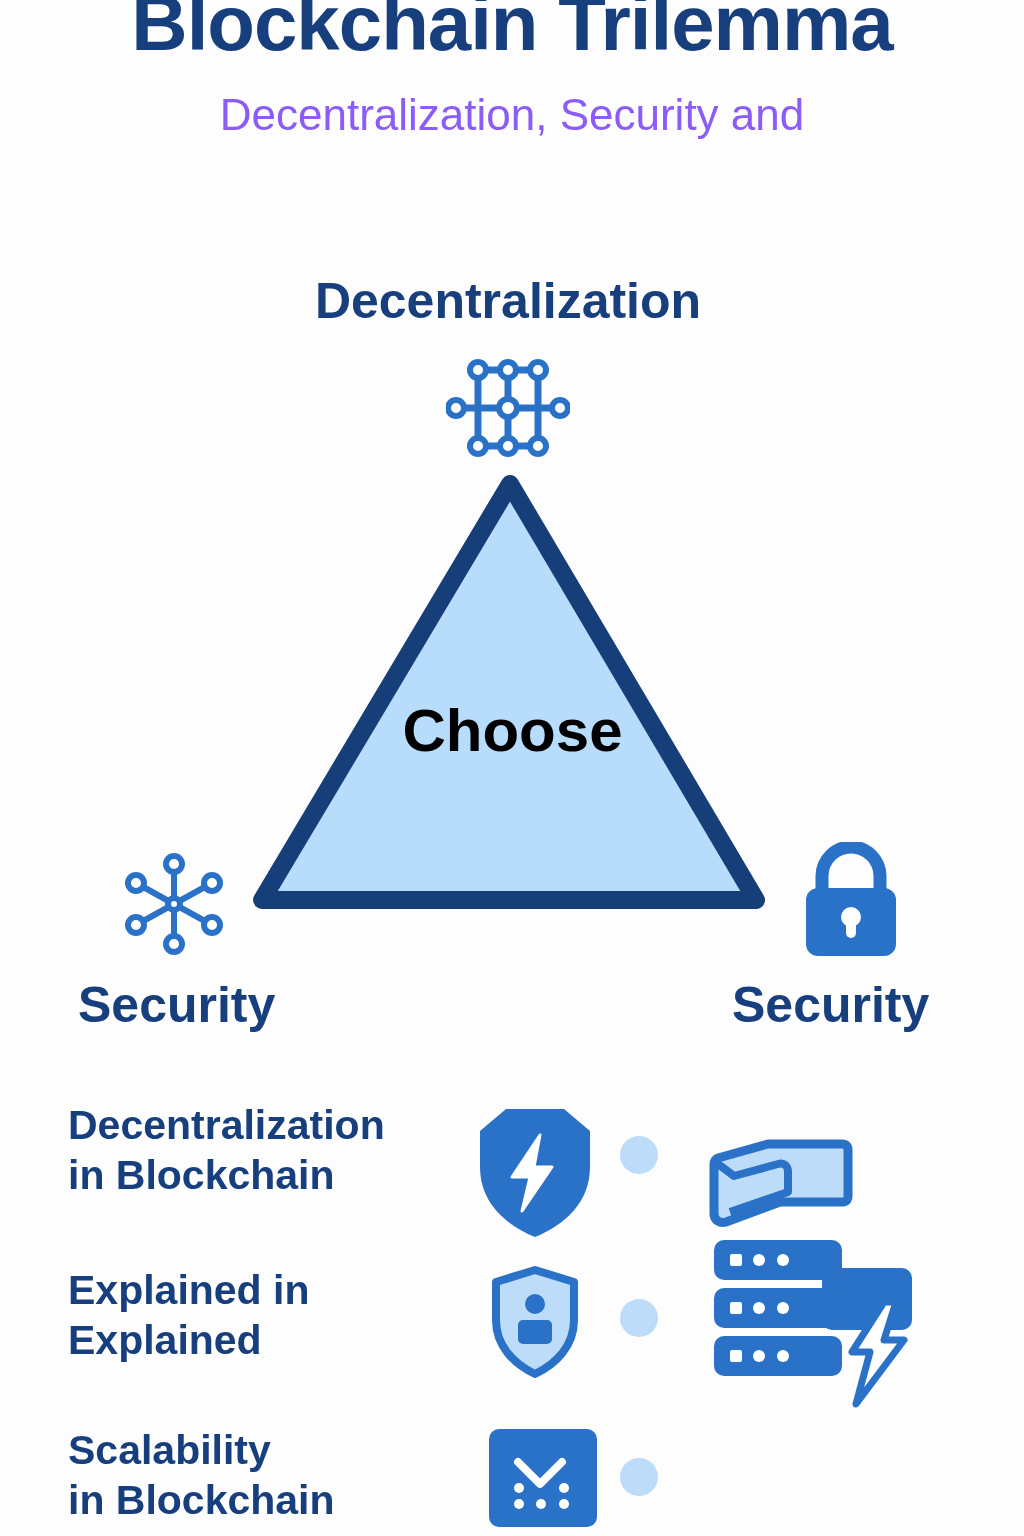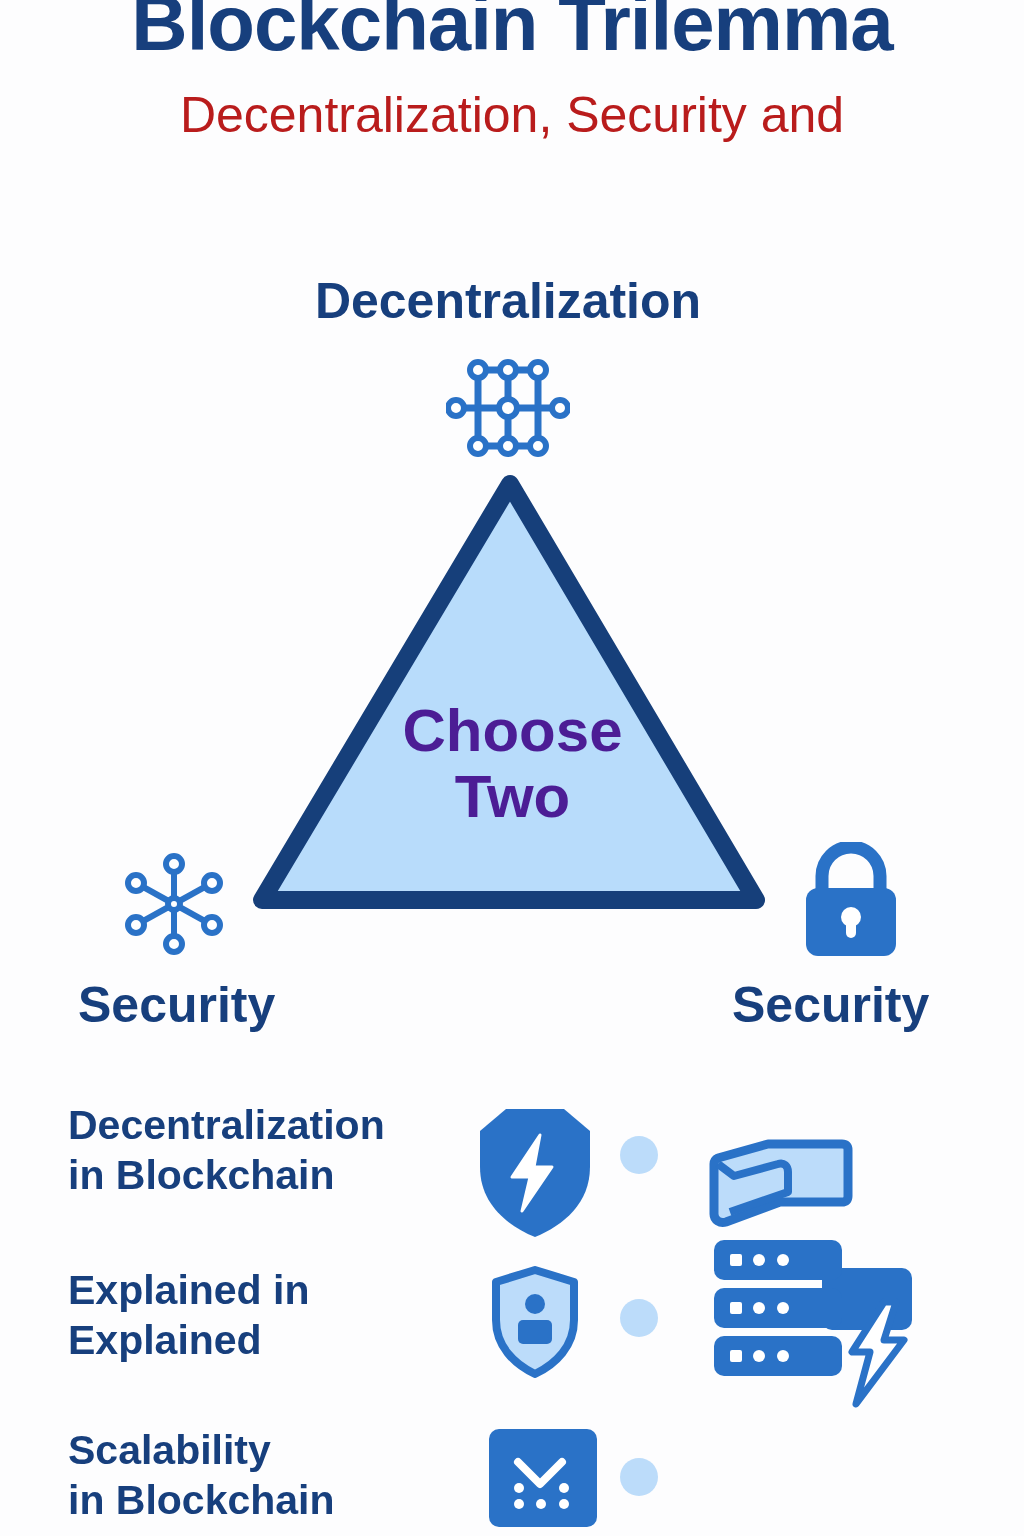--- a/index.html
+++ b/index.html
@@ -22,40 +22,40 @@
       font-size: 78px;
       font-weight: bold;
       color: #173f7d;
       letter-spacing: -1px;
       line-height: 90px;
       white-space: nowrap;
     }
     .subtitle {
       left: 0; width: 1024px; top: 84px;
       text-align: center;
-      font-size: 50px;
+      font-size: 44px;
       line-height: 62px;
-      color: #b91c1c;
+      color: #8b5cf6;
     }
     .vertex-label {
       font-size: 50px;
       font-weight: bold;
       color: #173f7d;
       white-space: nowrap;
     }
     .top-label { left: 0; width: 1016px; top: 272px; text-align: center; }
     .left-label { left: 78px; top: 976px; }
     .right-label { left: 732px; top: 976px; }
     .center-text {
       left: 360px; width: 305px; top: 698px;
       text-align: center;
       font-size: 60px;
       font-weight: bold;
       line-height: 66px;
-      color: #4c1d95;
+      color: #000000;
     }
     .row-label {
       left: 68px;
       font-size: 41px;
       font-weight: bold;
       line-height: 50px;
       color: #173f7d;
     }
     .dot {
       width: 38px; height: 38px; border-radius: 50%;
@@ -97,21 +97,20 @@
   </svg>
 </div>
 
 <div class="abs" style="left:248px; top:470px;">
   <svg width="524" height="452" viewBox="0 0 524 452">
     <path d="M262 14 L508 430 L14 430 Z" fill="#b8dcfb" stroke="#163f7a" stroke-width="18" stroke-linejoin="round"></path>
   </svg>
 </div>
 <div class="abs center-text">
   <div>Choose</div>
-  <div>Two</div>
 </div>
 
 <div class="abs" style="left:122px; top:852px;">
   <svg width="104" height="104" viewBox="0 0 104 104">
     <g stroke="#2a72c7" stroke-width="6">
       <line x1="52" y1="52" x2="52" y2="12"></line>
       <line x1="52" y1="52" x2="52" y2="92"></line>
       <line x1="52" y1="52" x2="14" y2="31"></line>
       <line x1="52" y1="52" x2="90" y2="31"></line>
       <line x1="52" y1="52" x2="14" y2="73"></line>

